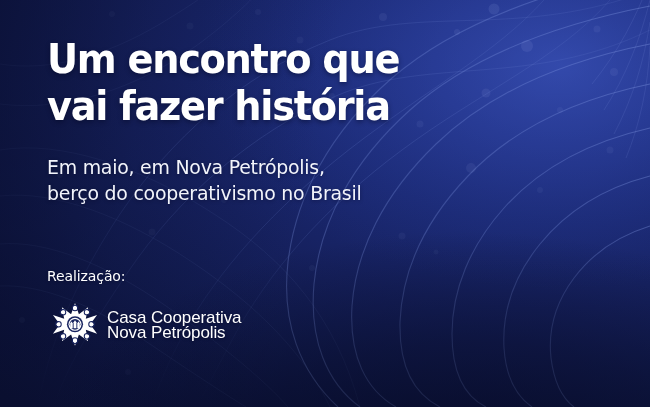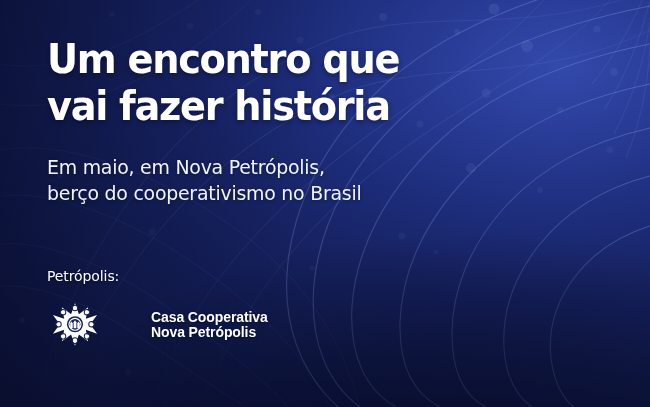--- a/index.html
+++ b/index.html
@@ -119,27 +119,26 @@
   }
   .logo-mark {
     width: 46px;
     height: 46px;
     flex: 0 0 46px;
     display: block;
   }
   .logo-wordmark {
     color: #ffffff;
     font-family: "Liberation Sans", sans-serif;
-    font-weight: 700;
-    font-size: 14px;
+    font-weight: 400;
+    font-size: 17px;
     line-height: 15.5px;
     letter-spacing: -0.1px;
     white-space: pre-line;
     text-shadow: 0 1px 3px rgba(3,6,30,0.45);
-    margin-left: 44px;
   }
 </style>
 </head>
 <body>
 
 <div id="banner">
 
   <div class="bg-base"></div>
 
   <svg class="bg-waves" viewBox="0 0 650 407" preserveAspectRatio="none" aria-hidden="true">
@@ -234,21 +233,21 @@
   <div class="bg-vignette"></div>
 
   <div class="content">
 
     <h1 class="headline">Um encontro que
 vai fazer história</h1>
 
     <p class="subhead">Em maio, em Nova Petrópolis,
 berço do cooperativismo no Brasil</p>
 
-    <p class="realization-label">Petrópolis:</p>
+    <p class="realization-label">Realização:</p>
 
     <div class="logo-lockup">
 
       <svg class="logo-mark" viewBox="0 0 100 100" aria-hidden="true">
         <g fill="#ffffff">
 
           <path d="M50 2 L58.5 26.5 L78.5 11.5 L73.5 36.5 L98 28 L83 48.5 L98 69 L73.5 60.5 L78.5 85.5 L58.5 70.5 L50 95 L41.5 70.5 L21.5 85.5 L26.5 60.5 L2 69 L17 48.5 L2 28 L26.5 36.5 L21.5 11.5 L41.5 26.5 Z"></path>
         </g>
 
         <circle cx="50" cy="48.5" r="17.5" fill="#17235f"></circle>

